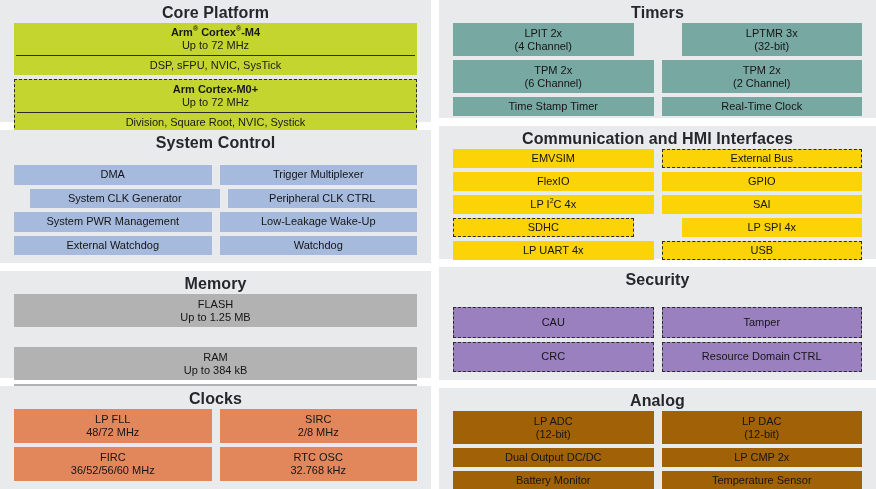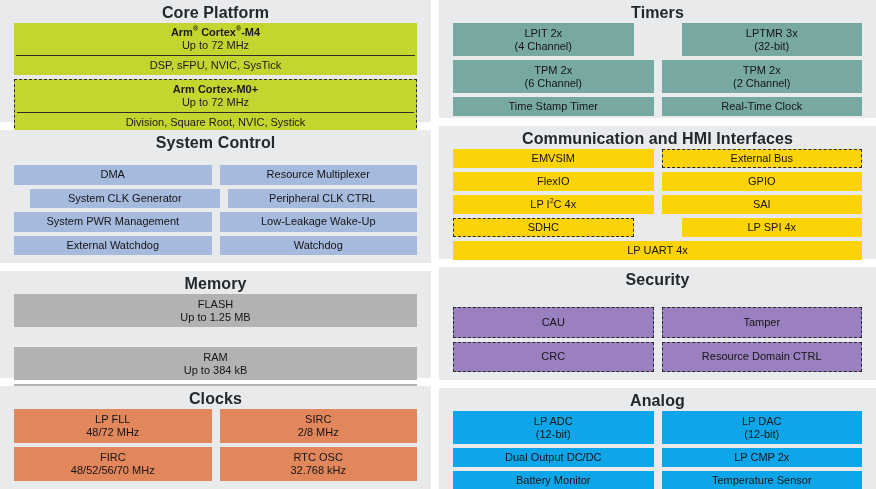--- a/index.html
+++ b/index.html
@@ -67,21 +67,21 @@
   }
   .blk .l2{display:block;}
   .blk.dashed{border:1.6px dashed #2b2b2b;}
   .blk.tall{min-height:33px;}
   .c-blue  {background:#a6bade;}
   .c-gray  {background:#b2b2b2;}
   .c-orange{background:#e2875c;}
   .c-teal  {background:#78a8a2;}
   .c-yellow{background:#fcd307;}
   .c-purple{background:#9b80c0;}
-  .c-olive {background:#0ea5e9;}
+  .c-olive {background:#a16207;}
 
   
   .core-box{
     box-sizing:border-box;
     background:#c4d52f;
     display:flex;flex-direction:column;
   }
   .core-box.dashed{border:1.6px dashed #2b2b2b;}
   .core-top{
     text-align:center;
@@ -136,21 +136,21 @@
         </div>
       </div>
       <div class="panel p-sysctl">
         <div class="panel-title">System Control</div>
         <div class="panel-body">
           <div class="row" style="flex: 1 1 0%;">
             <div class="blk c-blue">
               <span class="l1">DMA</span>
             </div>
             <div class="blk c-blue">
-              <span class="l1">Resource Multiplexer</span>
+              <span class="l1">Trigger Multiplexer</span>
             </div>
           </div>
           <div class="row" style="flex: 1 1 0%; padding-left: 16px;">
             <div class="blk c-blue">
               <span class="l1">System CLK Generator</span>
             </div>
             <div class="blk c-blue">
               <span class="l1">Peripheral CLK CTRL</span>
             </div>
           </div>
@@ -204,21 +204,21 @@
               <span class="l2">48/72 MHz</span>
             </div>
             <div class="blk c-orange tall">
               <span class="l1">SIRC</span>
               <span class="l2">2/8 MHz</span>
             </div>
           </div>
           <div class="row" style="flex: 1 1 0%; border-radius: 17px;">
             <div class="blk c-orange tall">
               <span class="l1">FIRC</span>
-              <span class="l2">48/52/56/70 MHz</span>
+              <span class="l2">36/52/56/60 MHz</span>
             </div>
             <div class="blk c-orange tall">
               <span class="l1">RTC OSC</span>
               <span class="l2">32.768 kHz</span>
             </div>
           </div>
         </div>
       </div>
     </div>
   <div class="column col-right">
@@ -287,20 +287,23 @@
               <span class="l1">SDHC</span>
             </div>
             <div class="blk c-yellow">
               <span class="l1">LP SPI 4x</span>
             </div>
           </div>
           <div class="row" style="flex: 1 1 0%;">
             <div class="blk c-yellow">
               <span class="l1">LP UART 4x</span>
             </div>
+            <div class="blk c-yellow dashed">
+              <span class="l1">USB</span>
+            </div>
           </div>
         </div>
       </div>
       <div class="panel p-sec">
         <div class="panel-title">Security</div>
         <div class="panel-body">
           <div class="row" style="flex: 1 1 0%;">
             <div class="blk c-purple dashed">
               <span class="l1">CAU</span>
             </div>

